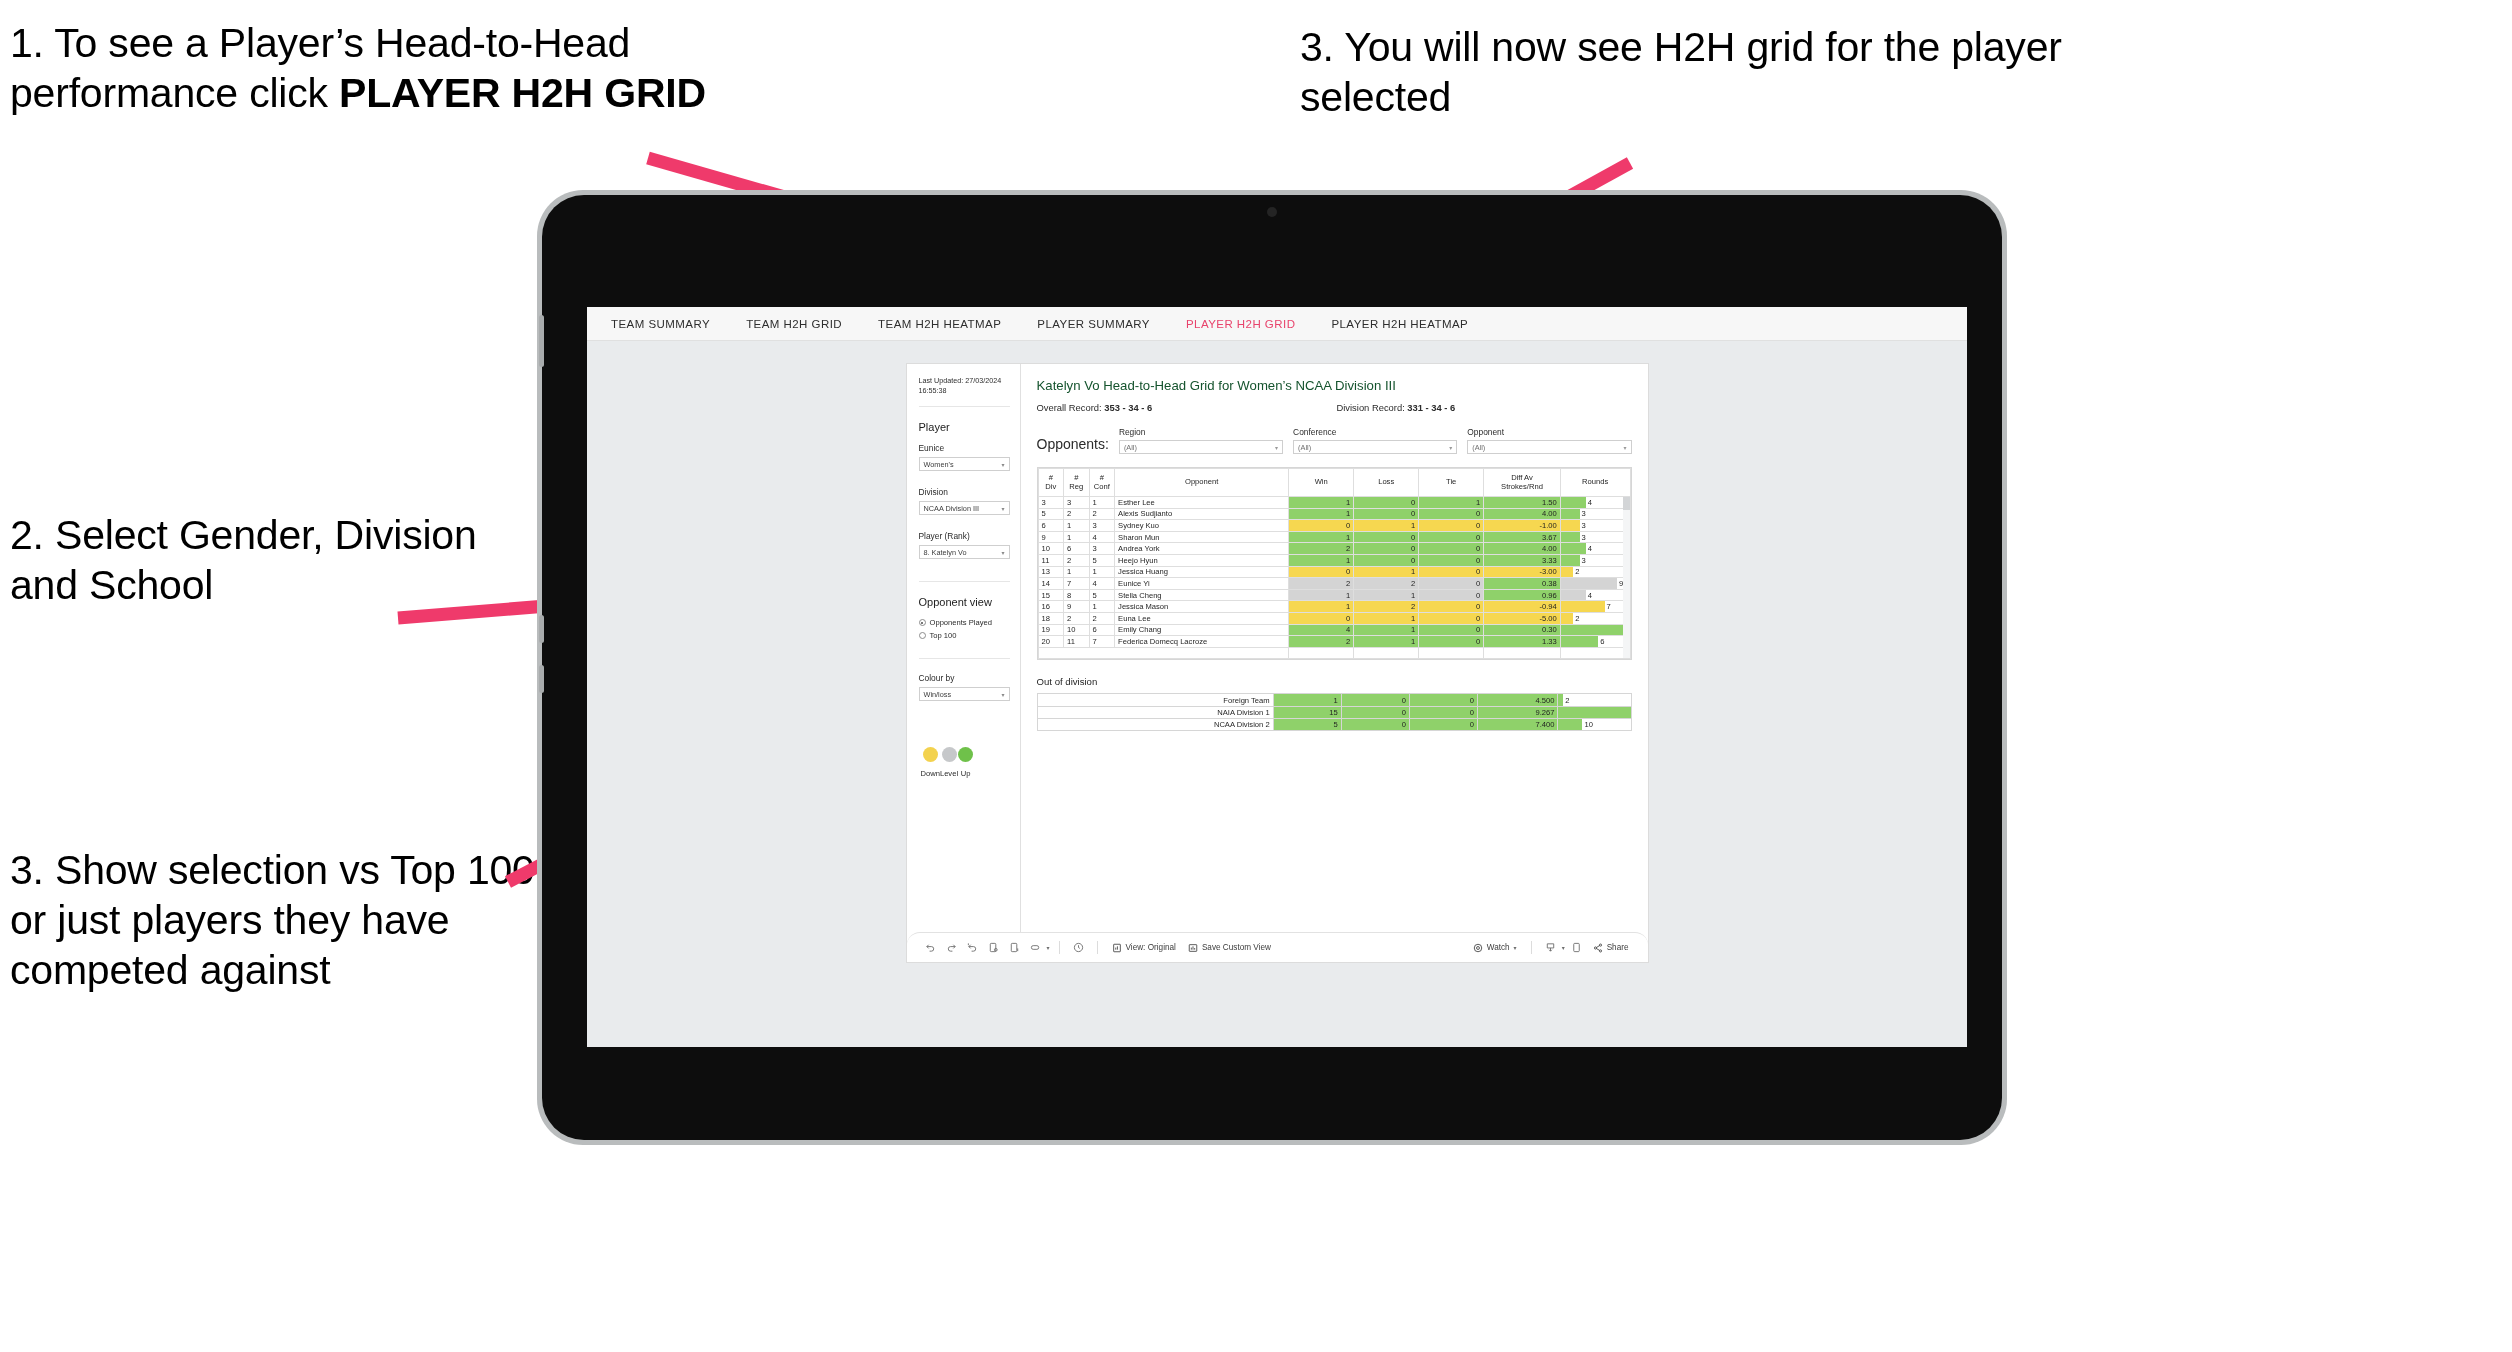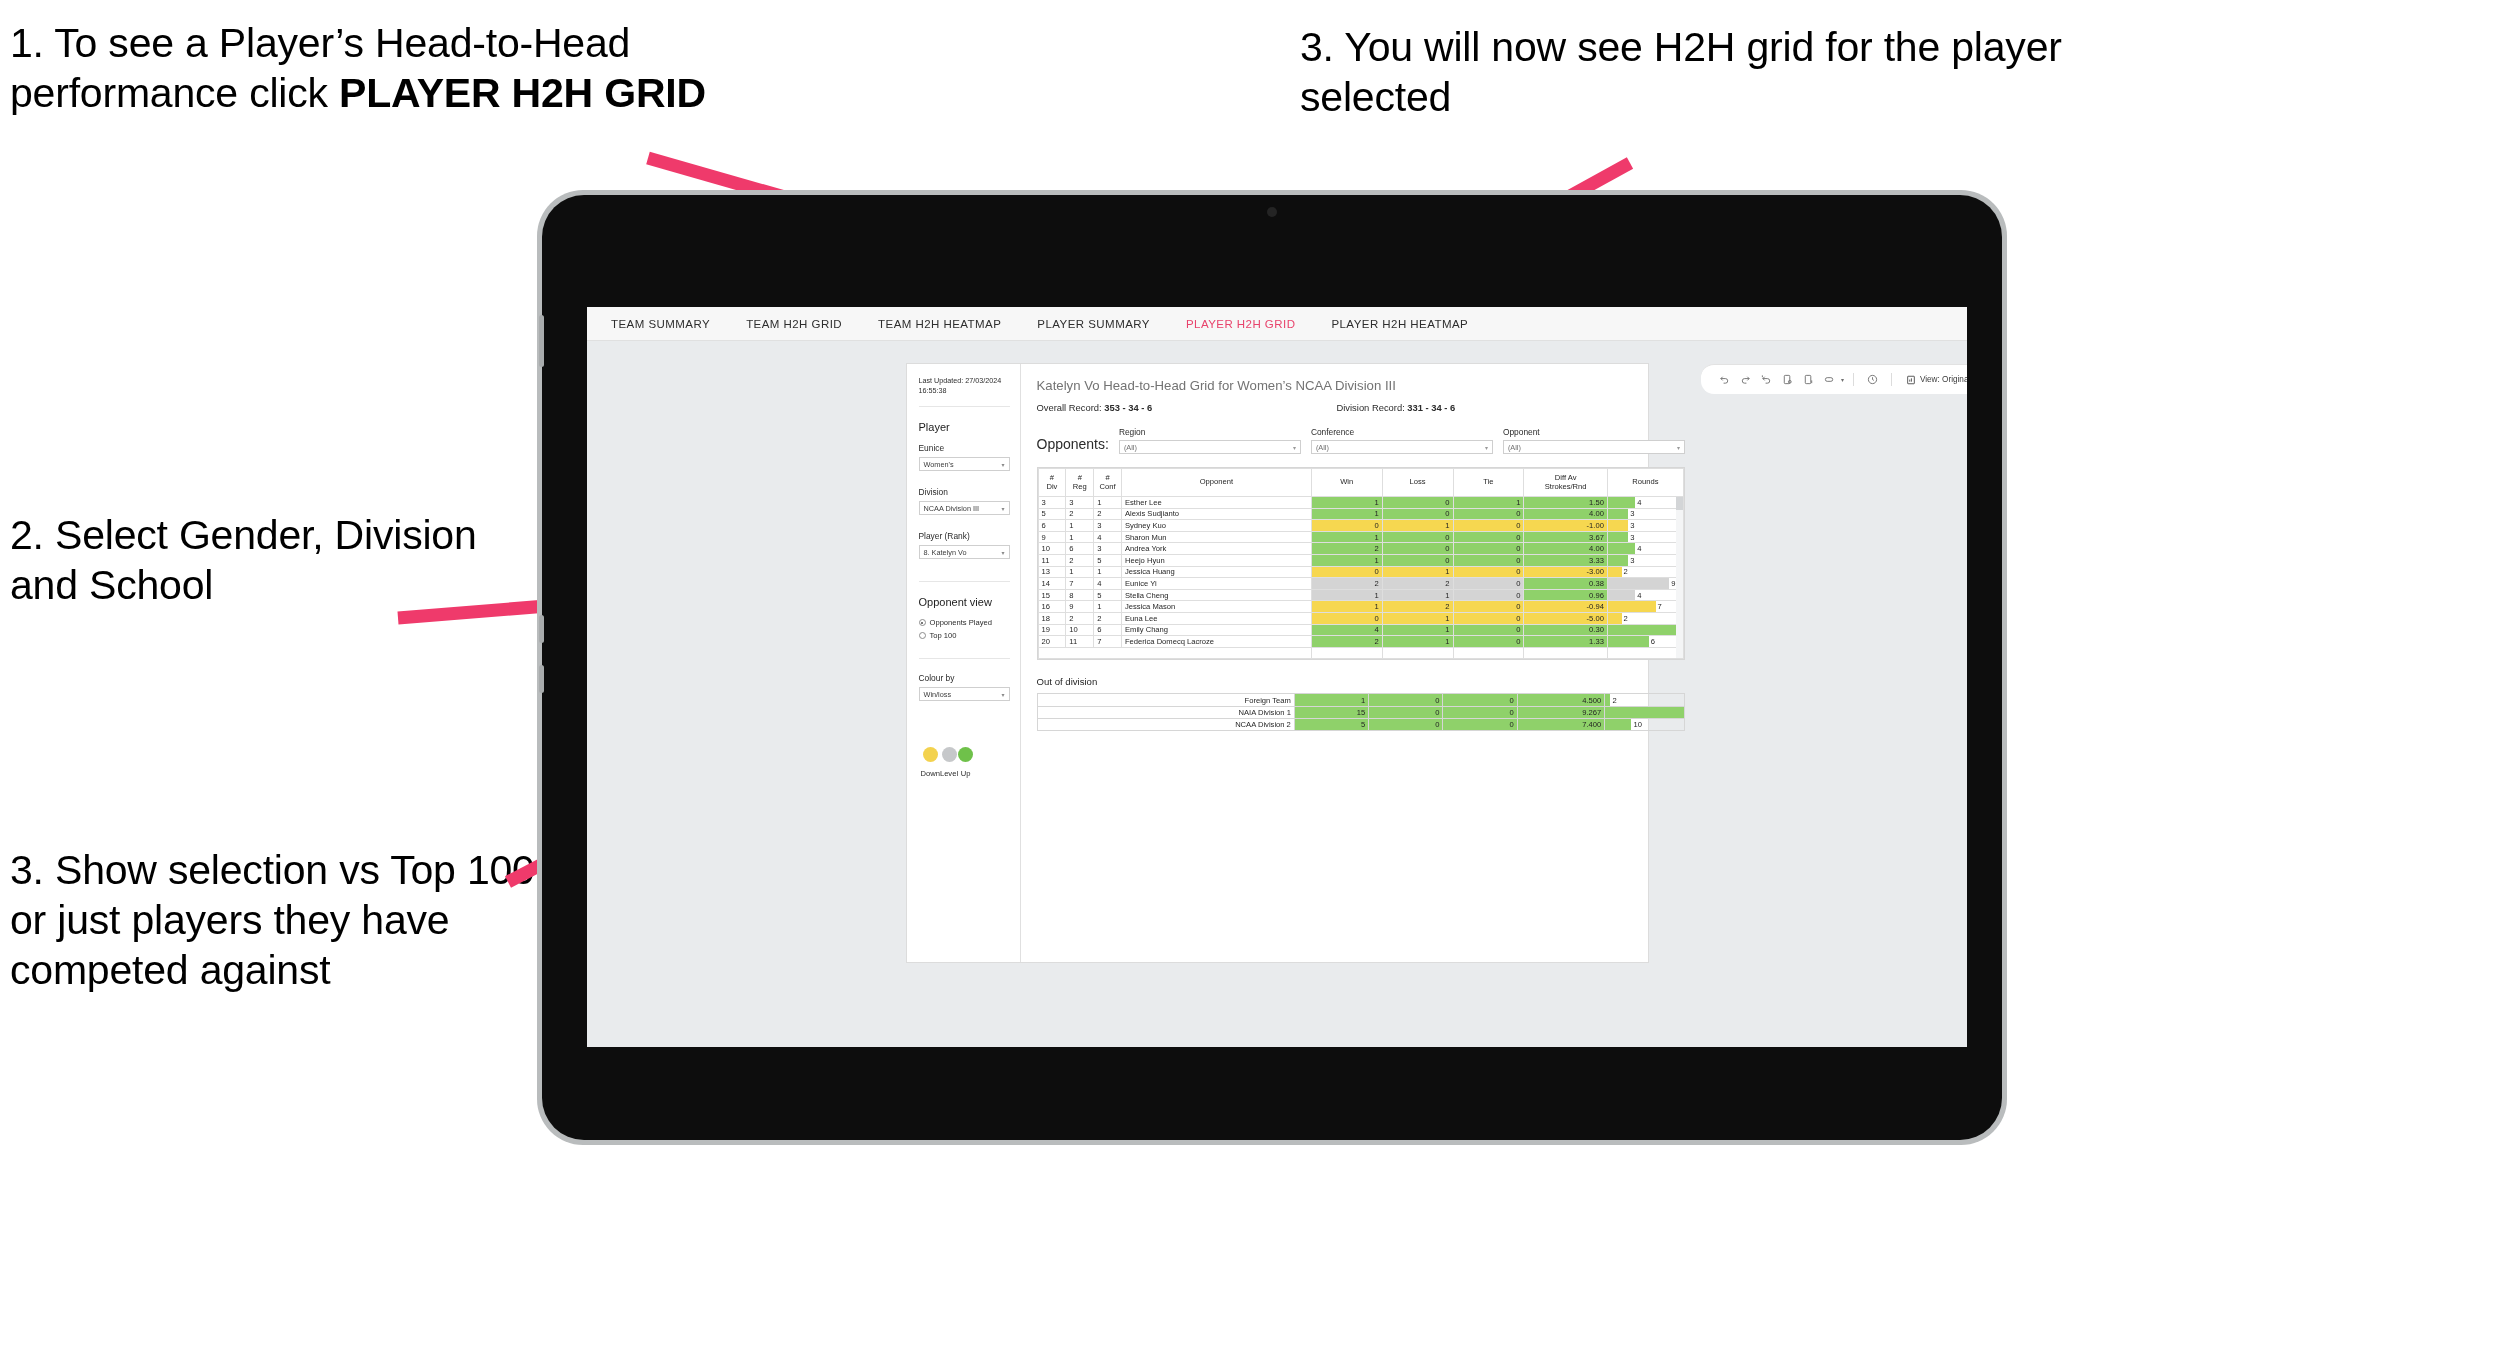--- a/index.html
+++ b/index.html
@@ -113,21 +113,21 @@
     font-size: 11.5px; color: #2e2e2e; letter-spacing: .45px;
     white-space: nowrap;
   }
   .subnav-item.active { color: #e8436c; }
 
   
   .workspace { padding: 22px 0 0 0; display: flex; justify-content: center; }
   .card {
     width: 743px; background: #ffffff;
     border: 1px solid #dcdcdc;
-    display: flex; flex-direction: row;
+    display: flex; flex-direction: column;
     min-height: 600px;
   }
   .card-body { display: flex; flex: 1; }
 
   
   .side {
     width: 114px; border-right: 1px solid #e0e0e0;
     padding: 12px 10px 10px 12px;
     display: flex; flex-direction: column;
   }
@@ -161,21 +161,21 @@
     content: ""; position: absolute; inset: 1.4px;
     border-radius: 50%; background: #4a4a4a;
   }
   .legend { display: flex; gap: 0; margin-top: 30px; padding-left: 2px; }
   .legend-col { display: flex; flex-direction: column; align-items: center; gap: 7px; }
   .dot { width: 15px; height: 15px; border-radius: 50%; }
   .legend-lbl { font-size: 7.6px; color: #2a2a2a; }
 
   
   .main { flex: 1; padding: 14px 16px 8px 16px; min-width: 0; }
-  .viz-title { font-size: 13.2px; color: #737373; margin-bottom: 9px; }
+  .viz-title { font-size: 13.2px; color: #14532d; margin-bottom: 9px; }
   .records { display: flex; font-size: 9.4px; color: #2b2b2b; margin-bottom: 14px; }
   .rec-overall { width: 300px; }
   .records b { font-weight: 700; }
 
   .filters { display: flex; align-items: flex-end; gap: 10px; margin-bottom: 13px; }
   .filters-lbl { font-size: 14px; color: #2b2b2b; padding-bottom: 2px; }
   .filt { width: 182px; }
   .filt-lbl { font-size: 8.4px; color: #2b2b2b; margin-bottom: 3px; }
   .filt-sel {
     height: 14px; border: 1px solid #cfcfcf; background: #fff;

